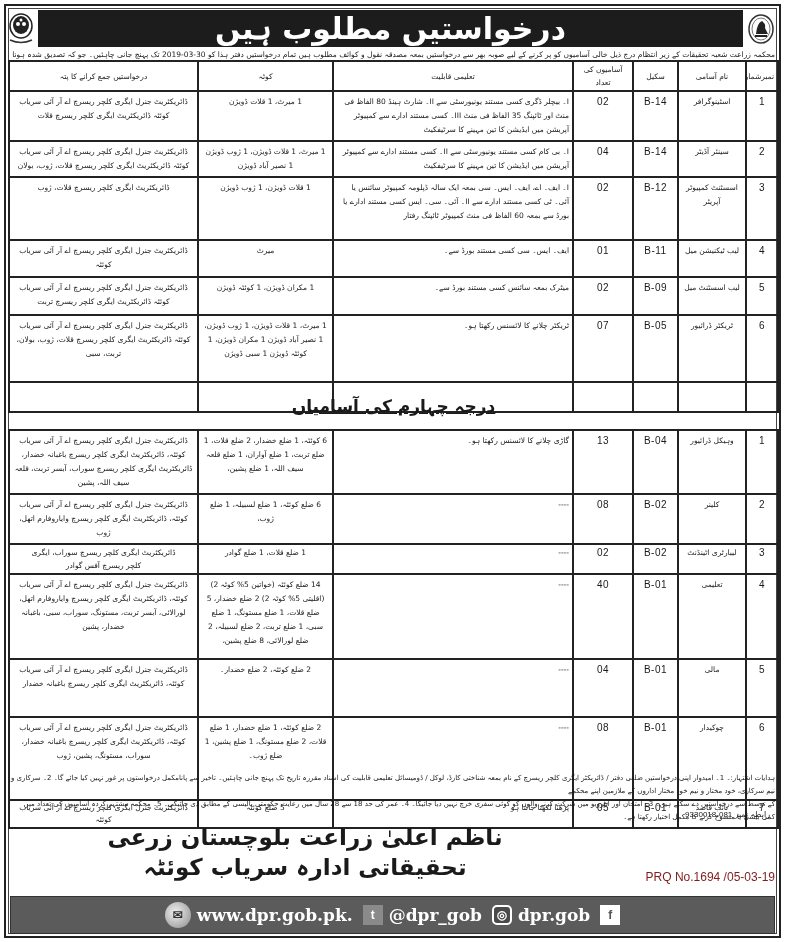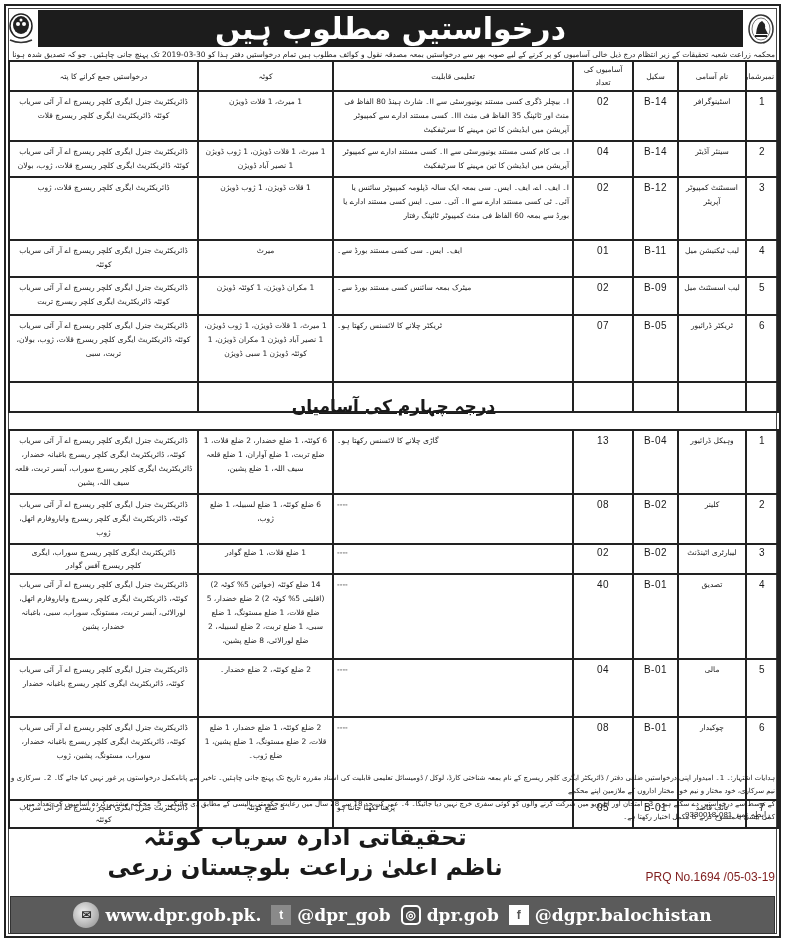--- a/index.html
+++ b/index.html
@@ -15,21 +15,21 @@
   .logo-right { left: 746px; }
   .logo svg { width: 28px; height: 34px; }
 
   .intro { position: absolute; left: 10px; top: 49px; width: 765px; height: 11px; font-size: 7.5px; direction: rtl; text-align: right; white-space: nowrap; overflow: hidden; line-height: 11px; }
 
   .tbl { position: absolute; left: 8px; width: 769px; border-collapse: collapse; table-layout: fixed; direction: rtl; }
   .tbl td, .tbl th { border: 2px solid #222; font-size: 7.5px; vertical-align: top; text-align: center; padding: 3px 3px; line-height: 14px; font-weight: normal; overflow: hidden; }
   .tbl th { vertical-align: middle; padding: 1px 3px; line-height: 13px; }
   .tbl td.num { font-family: "Liberation Sans", sans-serif; font-size: 10px; letter-spacing: 0.5px; }
   .tbl td.qual { text-align: right; }
-  .tbl td.qual.center { text-align: left; }
+  .tbl td.qual.center { text-align: right; }
   .section-row td { border-left: none; border-right: none; font-size: 17px; font-weight: bold; padding: 16px; vertical-align: middle; text-decoration: underline; }
 
   .notes { position: absolute; left: 10px; top: 772px; width: 765px; font-size: 7px; direction: rtl; text-align: right; line-height: 13px; }
   .contact { position: absolute; left: 600px; top: 810px; width: 170px; font-size: 8px; direction: rtl; text-align: right; font-family: "Liberation Sans", sans-serif; }
   .signature { position: absolute; left: 40px; top: 822px; width: 530px; text-align: center; font-size: 23px; font-weight: bold; direction: rtl; line-height: 30px; }
   .prq { position: absolute; left: 605px; top: 870px; width: 170px; text-align: right; font-family: "Liberation Sans", sans-serif; font-size: 12px; color: #7f1d1d; }
 
   .footer { position: absolute; left: 10px; top: 896px; width: 765px; height: 38px; background: #5b5b5b; border: 1px solid #333;
             display: flex; align-items: center; justify-content: center; gap: 10px; color: #fff; font-family: "DejaVu Serif", serif; font-size: 17px; font-weight: bold; }
   .fitem { display: flex; align-items: center; gap: 6px; }
@@ -179,21 +179,21 @@
     <td class="num" style="padding:1px 3px;line-height:13px;">3</td>
     <td style="padding:1px 3px;line-height:13px;">لیبارٹری اٹینڈنٹ</td>
     <td class="num" style="padding:1px 3px;line-height:13px;">B-02</td>
     <td class="num" style="padding:1px 3px;line-height:13px;">02</td>
     <td class="qual center" style="padding:1px 3px;line-height:13px;">----</td>
     <td style="padding:1px 3px;line-height:13px;">1 ضلع قلات، 1 ضلع گوادر</td>
     <td style="padding:1px 18px;line-height:13px;">ڈائریکٹریٹ ایگری کلچر ریسرچ سوراب، ایگری کلچر ریسرچ آفس گوادر</td>
   </tr>
   <tr style="height:85px;">
     <td class="num">4</td>
-    <td>تصدیق</td>
+    <td>تعلیمی</td>
     <td class="num">B-01</td>
     <td class="num">40</td>
     <td class="qual center">----</td>
     <td>14 ضلع کوئٹہ (خواتین 5% کوٹہ 2) (اقلیتی 5% کوٹہ 2) 2 ضلع خضدار، 5 ضلع قلات، 1 ضلع مستونگ، 1 ضلع سبی، 1 ضلع تربت، 2 ضلع لسبیلہ، 2 ضلع لورالائی، 8 ضلع پشین،</td>
     <td>ڈائریکٹریٹ جنرل ایگری کلچر ریسرچ اے آر آئی سریاب کوئٹہ، ڈائریکٹریٹ ایگری کلچر ریسرچ وایاروفارم اتھل، لورالائی، آبسر تربت، مستونگ، سوراب، سبی، باغبانہ خضدار، پشین</td>
   </tr>
   <tr style="height:58px;">
     <td class="num">5</td>
     <td>مالی</td>
     <td class="num">B-01</td>
@@ -227,36 +227,35 @@
   <div>ہدایات اشتہار:۔ 1۔ امیدوار اپنی درخواستیں ضلعی دفتر / ڈائریکٹر ایگری کلچر ریسرچ کے نام بمعہ شناختی کارڈ، لوکل / ڈومیسائل تعلیمی قابلیت کی اسناد مقررہ تاریخ تک پہنچ جانی چاہئیں۔ تاخیر سے پانامکمل درخواستوں پر غور نہیں کیا جائے گا۔ 2۔ سرکاری و نیم سرکاری، خود مختار و نیم خود مختار اداروں کے ملازمین اپنے محکمے</div>
   <div>کے توسط سے درخواستیں دے سکتے ہیں۔ 3۔ امتحان اور انٹرویو میں شرکت کرنے والوں کو کوئی سفری خرچ نہیں دیا جائیگا۔ 4۔ عمر کی حد 18 سے 28 سال میں رعایت حکومتی پالیسی کے مطابق دی جائیگی۔ 5۔ محکمہ مشتہر کردہ آسامیوں کی تعداد میں کمی بیشی یا منسوخ کرنے کا مکمل اختیار رکھتا ہے۔</div>
 </div>
 
 <div class="contact">
   <span>رابطہ نمبر</span>
   <span>081-9330018</span>
 </div>
 
 <div class="signature">
+  <div>ناظم اعلیٰ زراعت بلوچستان زرعی</div>
   <div>تحقیقاتی ادارہ سریاب کوئٹہ</div>
-  <div>ناظم اعلیٰ زراعت بلوچستان زرعی</div>
 </div>
 
 <div class="prq">PRQ  No.1694  /05-03-19</div>
 
 <div class="footer">
   <div class="fitem">
     <span class="ficon globe">✉</span>
     <span>www.dpr.gob.pk.</span>
   </div>
   <div class="fitem">
     <span class="ficon tw">t</span>
     <span>@dpr_gob</span>
   </div>
   <div class="fitem">
     <span class="ficon ig">◎</span>
     <span>dpr.gob</span>
   </div>
   <div class="fitem">
     <span class="ficon fb">f</span>
-    <span>@dgpr.balochistan</span>
   </div>
 </div>
 
 </body></html>

